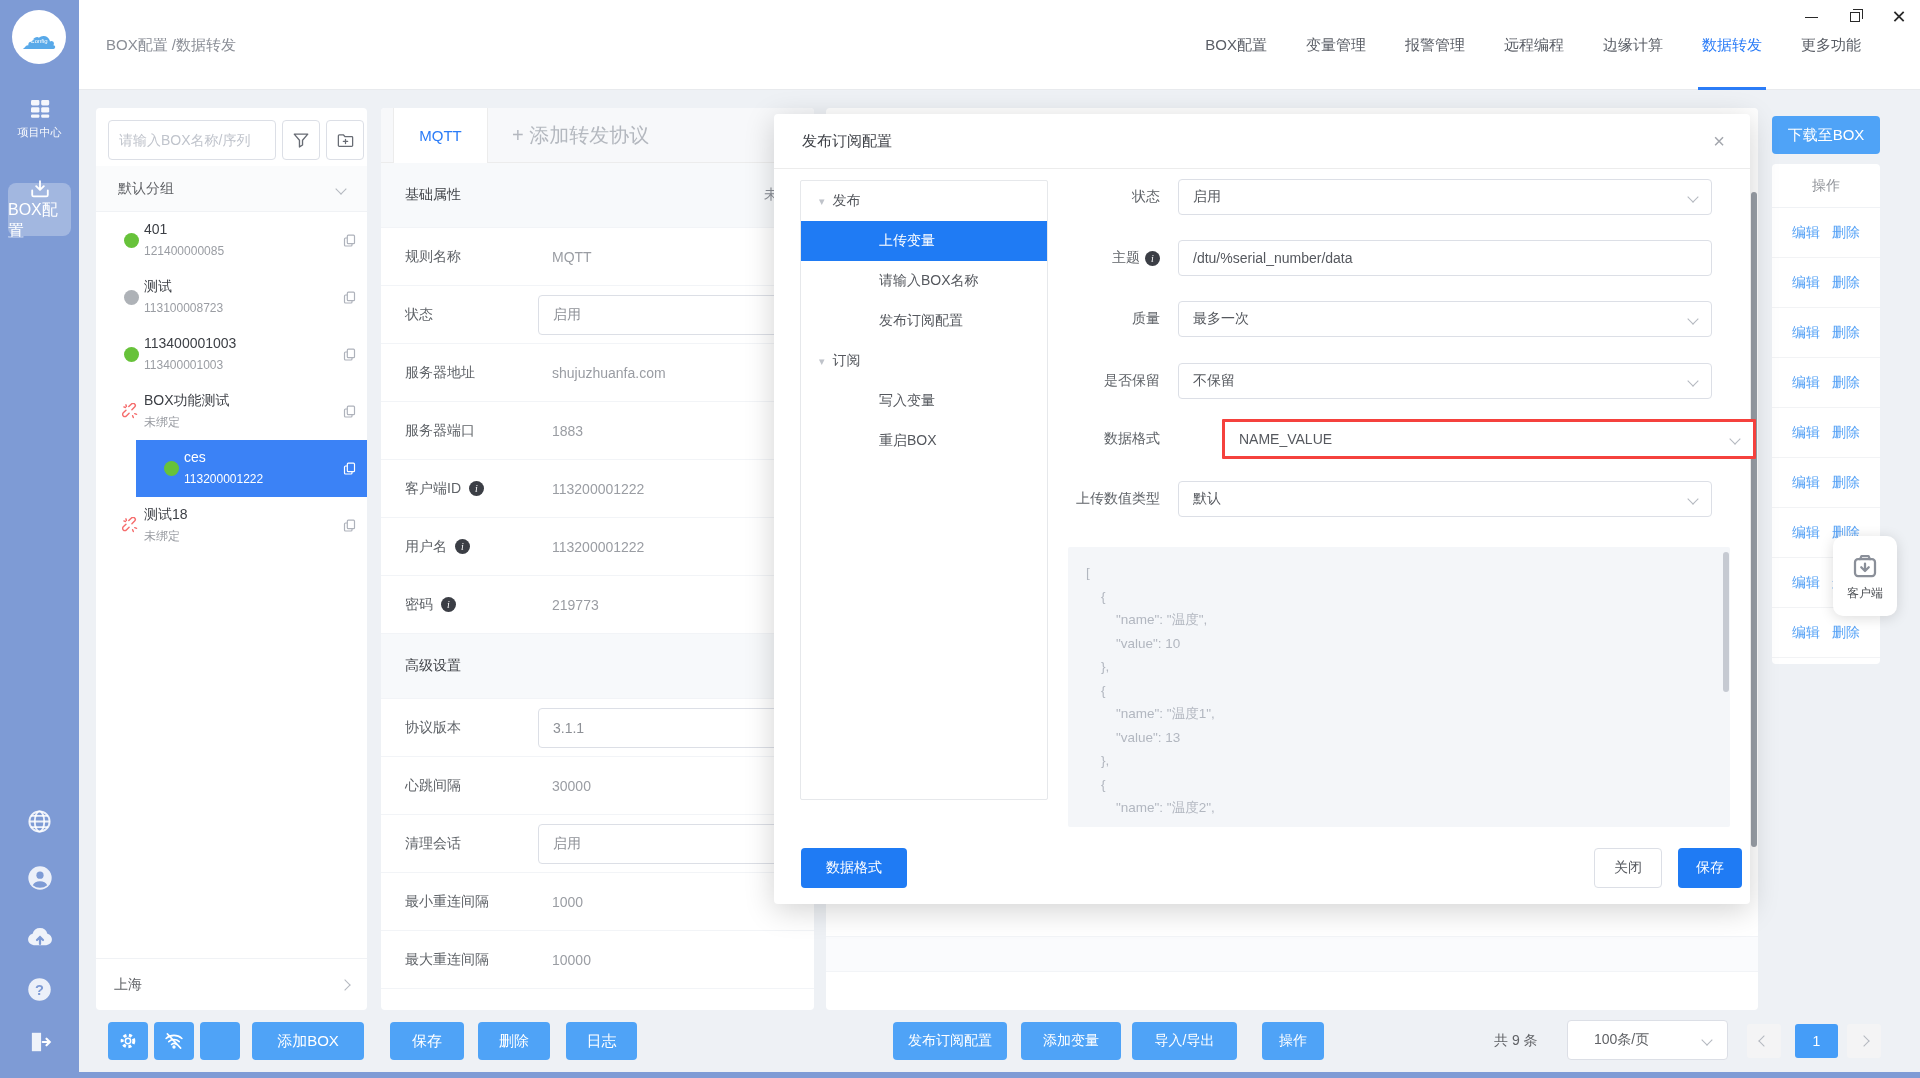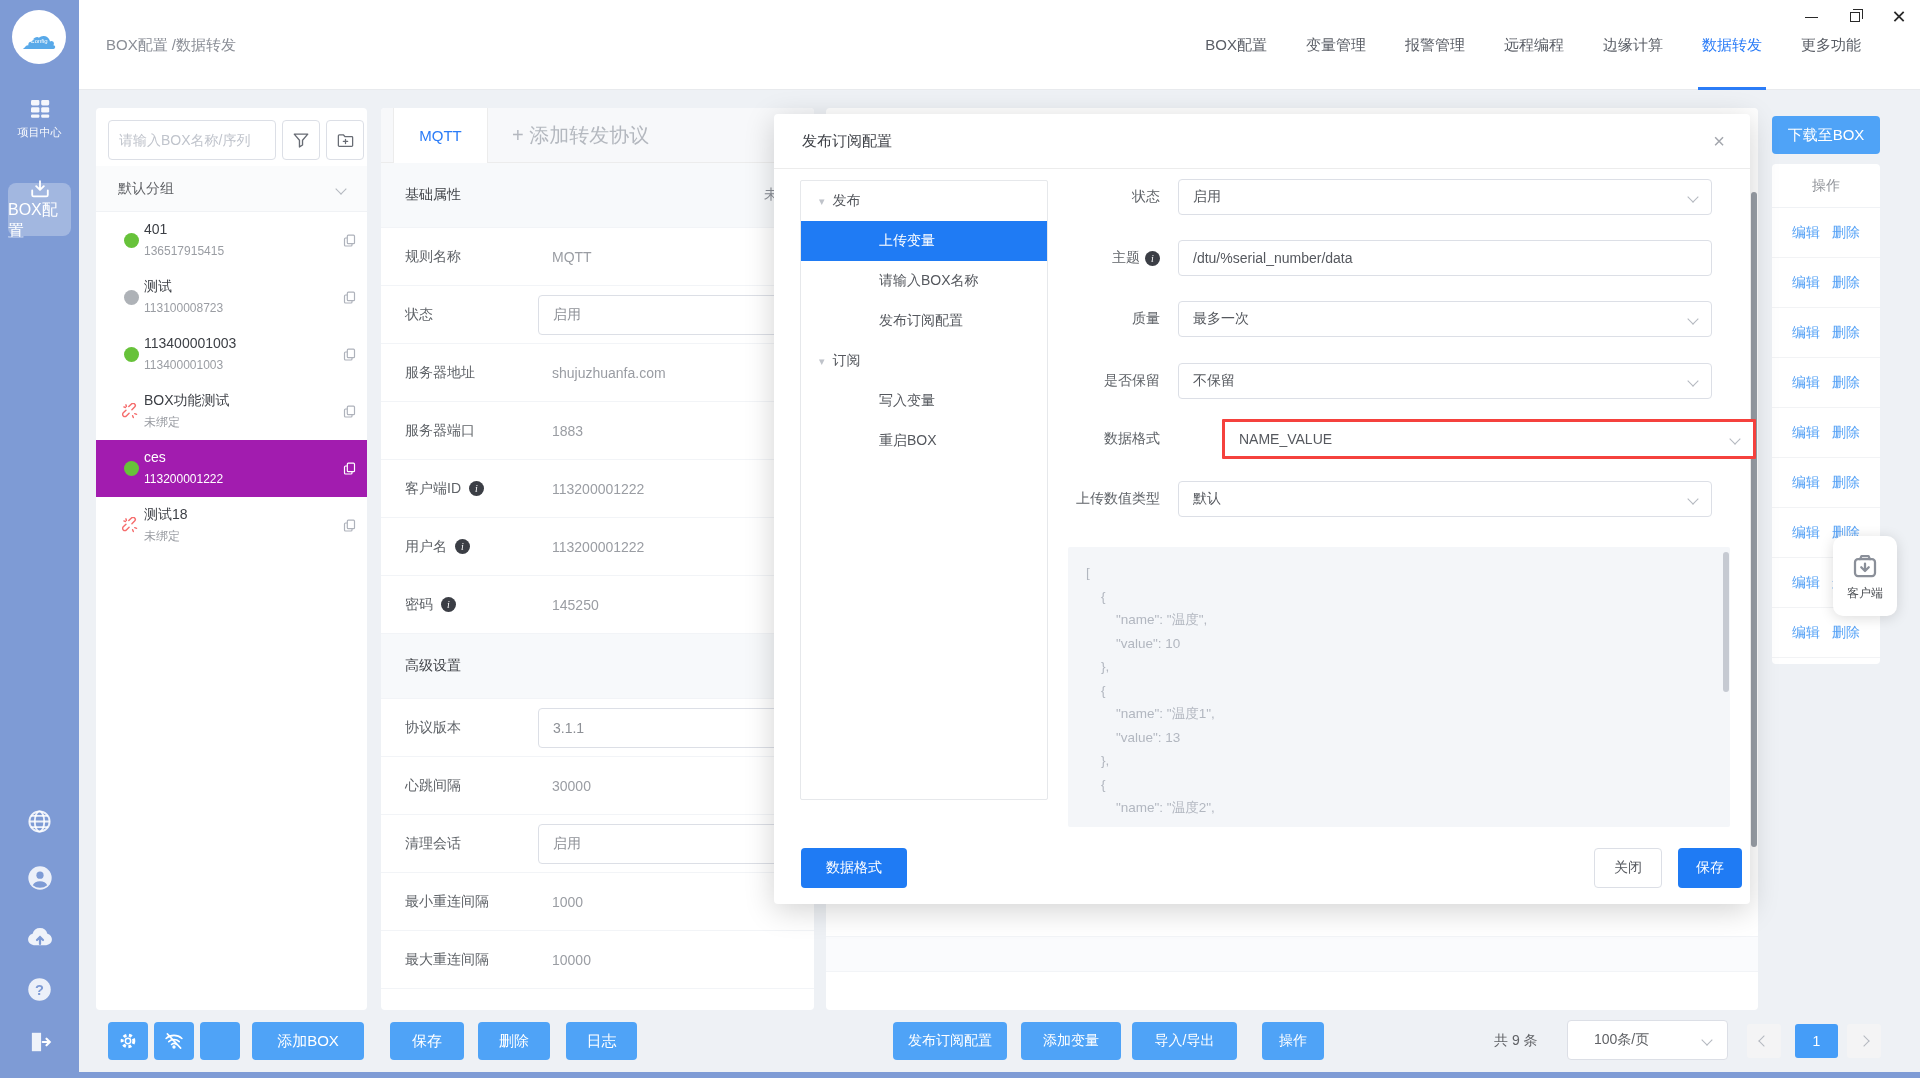--- a/index.html
+++ b/index.html
@@ -40,21 +40,21 @@
   .chev-down{transform:rotate(45deg);}
   .chev-right{transform:rotate(-45deg);}
   .chev-left{transform:rotate(135deg);}
   #boxList{position:absolute;left:0;top:104px;width:100%;}
   .box-item{position:relative;height:57px;padding:8px 16px 0 48px;cursor:pointer;}
   .box-item .nm{font-size:14px;color:#3c3f45;line-height:18px;}
   .box-item .sn{font-size:12px;color:#9a9da3;line-height:16px;margin-top:5px;}
   .box-item .dot{position:absolute;left:28px;top:21px;width:15px;height:15px;border-radius:50%;}
   .box-item .stat-ic{position:absolute;left:26px;top:20px;}
   .box-item .cp{position:absolute;right:10px;top:21px;color:#aeb2bb;}
-  .box-item.sel{background:#a21caf;}
+  .box-item.sel{background:#3b82f6;margin-left:40px;}
   .box-item.sel .nm,.box-item.sel .sn{color:#fff;}
   .box-item.sel .cp{color:#fff;}
   #panelFoot{position:absolute;left:0;top:850px;width:100%;height:52px;border-top:1px solid #f0f2f5;display:flex;align-items:center;justify-content:space-between;padding:0 18px;font-size:14px;color:#606266;}
   
   #mqttCard{left:381px;top:108px;width:433px;height:902px;overflow:hidden;}
   #mqttTabs{position:absolute;left:0;top:0;width:100%;height:55px;background:#f7f8fa;border-bottom:1px solid #ececec;display:flex;}
   .mtab{height:55px;display:flex;align-items:center;justify-content:center;font-size:15px;}
   .mtab.active{width:95px;margin-left:12px;background:#fff;color:var(--accent);border:1px solid #ececec;border-bottom:none;border-top:none;}
   .mtab.ghost{padding:0 24px;color:#b4b8bf;font-size:20px;}
   #mqttRows{position:absolute;left:0;top:55px;width:100%;}
@@ -218,21 +218,21 @@
         <svg width="19" height="19" viewBox="0 0 24 24" fill="none" stroke="#686c74" stroke-width="1.6" stroke-linejoin="round">
             <path d="M3 6 a1.2 1.2 0 0 1 1.2-1.2 h5 l2 2.2 h8.6 A1.2 1.2 0 0 1 21 8.2 v10 a1.2 1.2 0 0 1 -1.2 1.2 H4.2 A1.2 1.2 0 0 1 3 18.2 Z"></path>
             <path d="M12 10.5 v5.4 M9.3 13.2 h5.4" stroke-linecap="round"></path>
           </svg>
       </div>
     </div>
     <div id="boxList">
         <div class="box-item">
           <span class="dot" style="background: rgb(103, 194, 58);"></span>
           <div class="nm">401</div>
-          <div class="sn">136517915415</div>
+          <div class="sn">121400000085</div>
           <span class="cp">
             <svg width="15" height="15" viewBox="0 0 24 24" fill="none" stroke="currentColor" stroke-width="1.9" stroke-linejoin="round">
               <rect x="8.5" y="3.5" width="11.5" height="13.5" rx="1.6"></rect>
               <path d="M16 17 v2.2 a1.6 1.6 0 0 1 -1.6 1.6 H5.6 A1.6 1.6 0 0 1 4 19.2 V9.6 A1.6 1.6 0 0 1 5.6 8 h2.9"></path>
             </svg>
           </span>
         </div>
         <div class="box-item">
           <span class="dot" style="background: rgb(174, 178, 183);"></span>
           <div class="nm">测试</div>
@@ -294,20 +294,24 @@
           <div class="nm">测试18</div>
           <div class="sn">未绑定</div>
           <span class="cp">
             <svg width="15" height="15" viewBox="0 0 24 24" fill="none" stroke="currentColor" stroke-width="1.9" stroke-linejoin="round">
               <rect x="8.5" y="3.5" width="11.5" height="13.5" rx="1.6"></rect>
               <path d="M16 17 v2.2 a1.6 1.6 0 0 1 -1.6 1.6 H5.6 A1.6 1.6 0 0 1 4 19.2 V9.6 A1.6 1.6 0 0 1 5.6 8 h2.9"></path>
             </svg>
           </span>
         </div>
       </div>
+    <div id="panelFoot">
+      <span>上海</span>
+      <span class="chev chev-right"></span>
+    </div>
   </div>
 
   <div id="mqttCard" class="abs card">
     <div id="mqttTabs">
       <div class="mtab active">MQTT</div>
       <div class="mtab ghost">+ 添加转发协议</div>
     </div>
     <div id="mqttRows">
         <div class="frow section">
           <span class="flab">基础属性</span>
@@ -349,21 +353,21 @@
             <span>用户名</span>
             <span class="info-ic">i</span>
           </span>
           <span class="fval">113200001222</span>
         </div>
         <div class="frow">
           <span class="flab">
             <span>密码</span>
             <span class="info-ic">i</span>
           </span>
-          <span class="fval">145250</span>
+          <span class="fval">219773</span>
         </div>
         <div class="frow section">
           <span class="flab">高级设置</span>
         </div>
         <div class="frow">
           <span class="flab">
             <span>协议版本</span>
           </span>
           <div class="fsel" style="position: relative;">3.1.1<span class="chev chev-down" style="position: absolute; right: 14px;"></span></div>
         </div>

